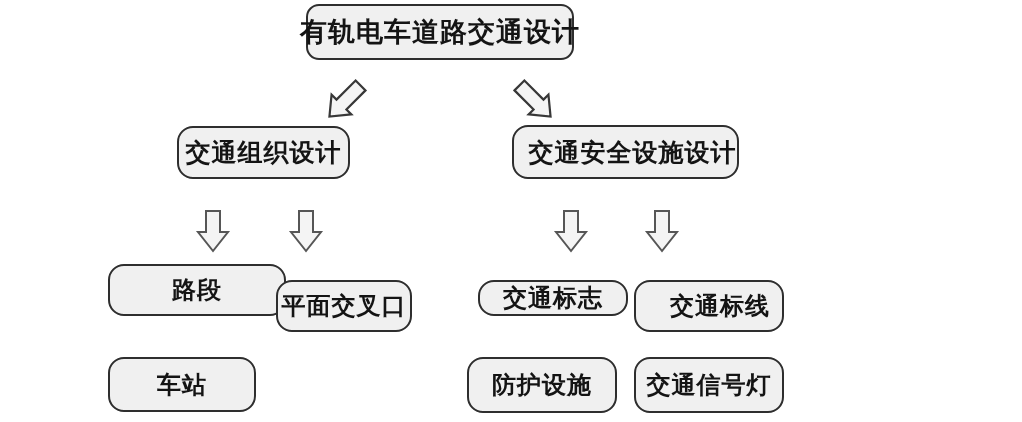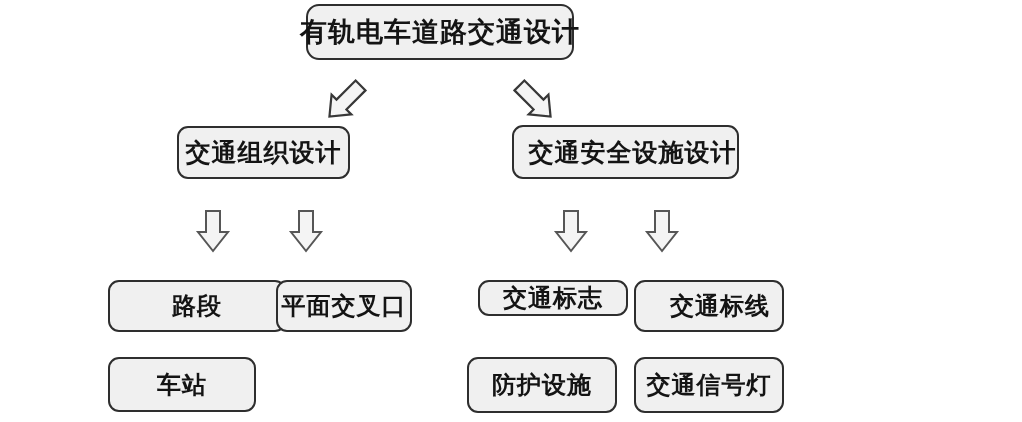--- a/index.html
+++ b/index.html
@@ -13,37 +13,37 @@
     height: 422px;
     background: #ffffff;
     font-family: "Liberation Sans", "DejaVu Sans", sans-serif;
     overflow: hidden;
   }
   .node {
     position: absolute;
     box-sizing: border-box;
     background: #f0f0f0;
     border: 2px solid #2e2e2e;
-    border-radius: 11px;
+    border-radius: 16px;
     display: flex;
     align-items: center;
     justify-content: center;
     color: #141414;
     font-weight: 600;
     letter-spacing: 1px;
     white-space: nowrap;
   }
   .node.root {
     left: 306px; top: 4px; width: 268px; height: 56px;
     font-size: 27px; border-radius: 13px;
   }
   .node.branch-left  { left: 177px; top: 126px; width: 173px; height: 53px; font-size: 25px; }
   .node.branch-right { left: 512px; top: 125px; width: 227px; height: 54px; font-size: 25px; padding-left: 14px; }
   .node.leaf { font-size: 24px; }
-  .node.leaf-l1 { left: 108px; top: 280px; width: 178px; height: 52px; }
+  .node.leaf-l1 { left: 108px; top: 264px; width: 178px; height: 52px; }
   .node.leaf-l2 { left: 276px; top: 280px; width: 136px; height: 52px; }
   .node.leaf-l3 { left: 108px; top: 357px; width: 148px; height: 55px; }
   .node.leaf-r1 { left: 478px; top: 280px; width: 150px; height: 36px; }
   .node.leaf-r2 { left: 634px; top: 280px; width: 150px; height: 52px; padding-left: 22px; }
   .node.leaf-r3 { left: 467px; top: 357px; width: 150px; height: 56px; }
   .node.leaf-r4 { left: 634px; top: 357px; width: 150px; height: 56px; }
   .arrow {
     position: absolute;
     display: block;
   }

